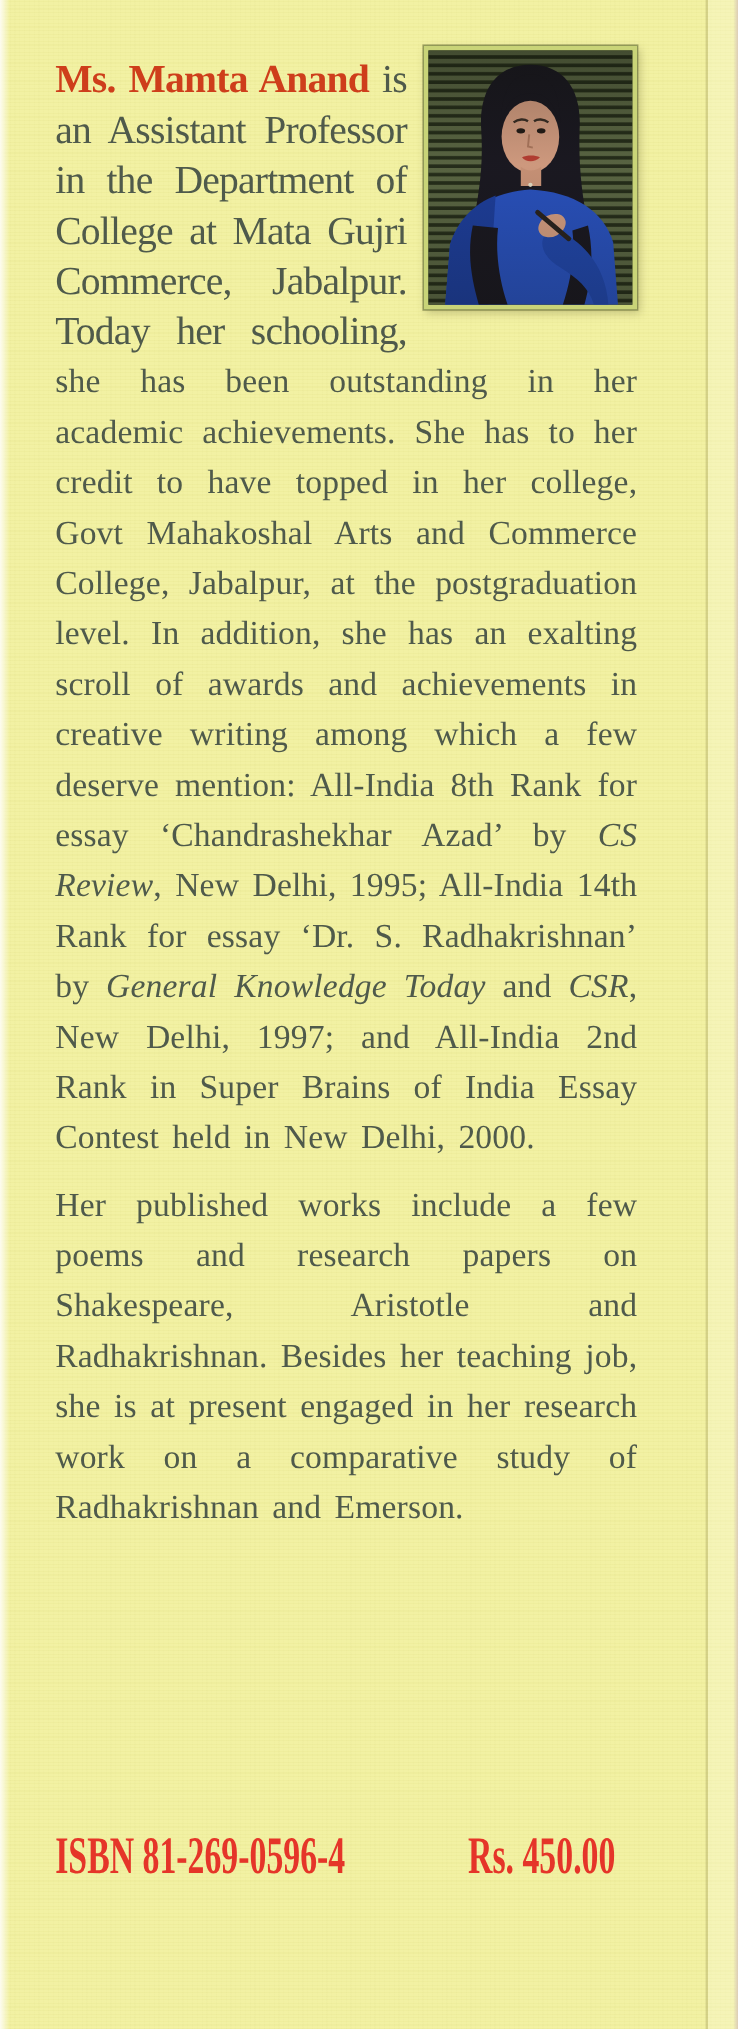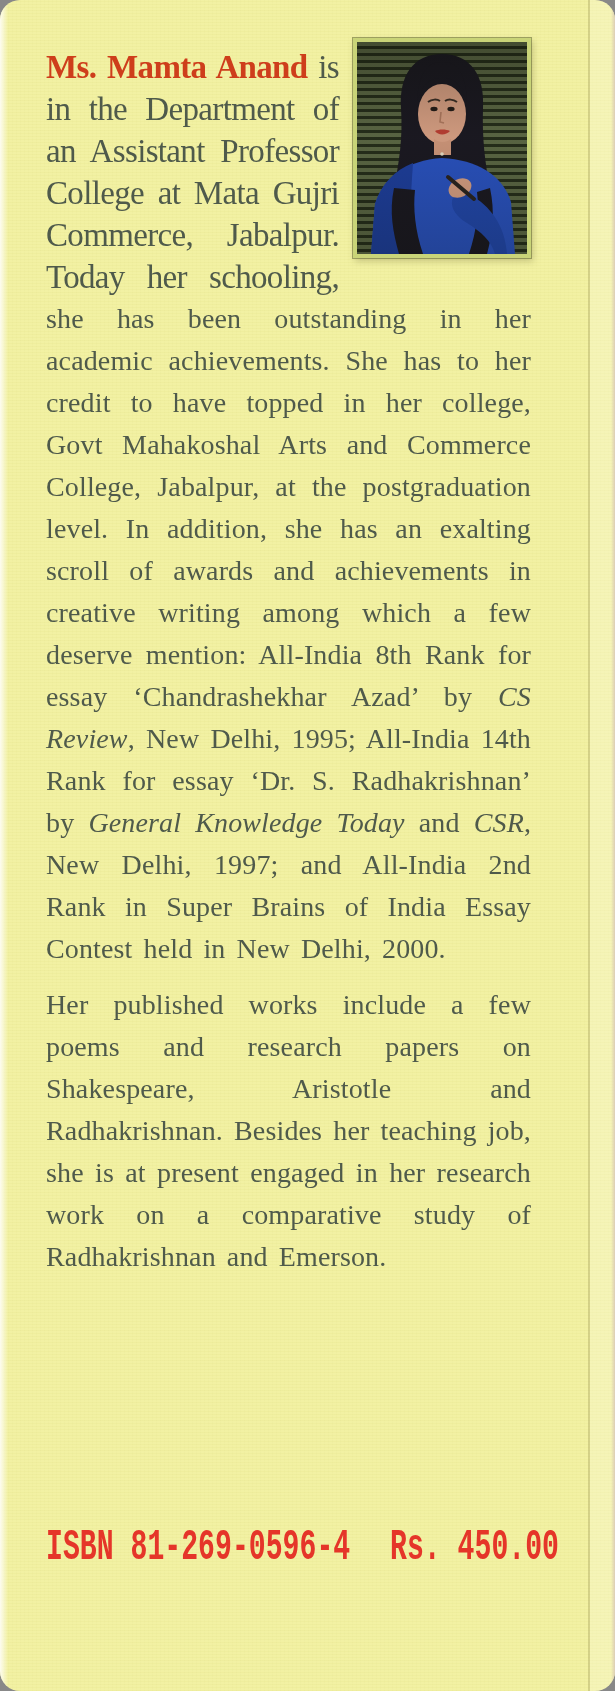--- a/index.html
+++ b/index.html
@@ -4,21 +4,20 @@
 <style>
   html,body { margin:0; padding:0; background:#888; }
   .page {
     position:relative;
     width:615px; height:1691px;
     margin:0 auto;
     background:#f2f1a0;
     overflow:hidden;
     font-family:"Liberation Serif", serif;
     color:#4f5a4b;
-    border-radius:20px;
   }
   
   .page::before {
     content:""; position:absolute; inset:0; pointer-events:none;
     background:
       repeating-linear-gradient(0deg, rgba(170,165,90,0.045) 0 1px, rgba(255,255,252,0.035) 1px 3px),
       repeating-linear-gradient(90deg, rgba(170,165,90,0.03) 0 1px, transparent 1px 4px);
   }
   .edge-left  { position:absolute; left:0; top:0; width:8px; height:100%;
                 background:linear-gradient(90deg,#fdfcf0 0%, rgba(253,252,240,0) 100%); }
@@ -55,21 +54,21 @@
     text-align:justify;
     word-spacing:0.14em;
     letter-spacing:0.005em;
   }
   .para2 { margin-top:14px; }
   .it { font-style:italic; }
 
   .footer {
     position:absolute; left:46px; top:1524px; width:500px; height:52px;
     color:#e53529;
-    font-family:Liberation Mono, monospace; font-weight:bold;text-align:center;
+    font-family:Liberation Serif, serif; font-weight:bold;text-align:center;
   }
   .isbn, .price {
     position:absolute; top:0;
     font-size:44px; line-height:46px; white-space:nowrap;
     transform:scaleX(0.64); transform-origin:0 0;
   }
   .isbn  { left:0; }
   .price { left:344px; }
 </style>
 </head>
@@ -80,22 +79,22 @@
   <div class="edge-left"></div>
   <div class="crease-line"></div>
   <div class="edge-right-band"></div>
   <div class="edge-right"></div>
 
   <div class="content">
 
     <div class="top-row">
       <div class="intro-col">
         <div class="bio-line"><span class="author-name">Ms. Mamta Anand</span><span> is</span></div>
+        <div class="bio-line">an Assistant Professor</div>
         <div class="bio-line">in the Department of</div>
-        <div class="bio-line">an Assistant Professor</div>
         <div class="bio-line">College at Mata Gujri</div>
         <div class="bio-line">Commerce, Jabalpur.</div>
         <div class="bio-line">Today her schooling,</div>
       </div>
 
       <div class="photo-frame">
         <svg viewBox="0 0 170 212" width="170" height="212" aria-hidden="true">
           <defs>
             <pattern id="blinds" width="170" height="7" patternUnits="userSpaceOnUse">
               <rect width="170" height="7" fill="#5c6845"></rect>

